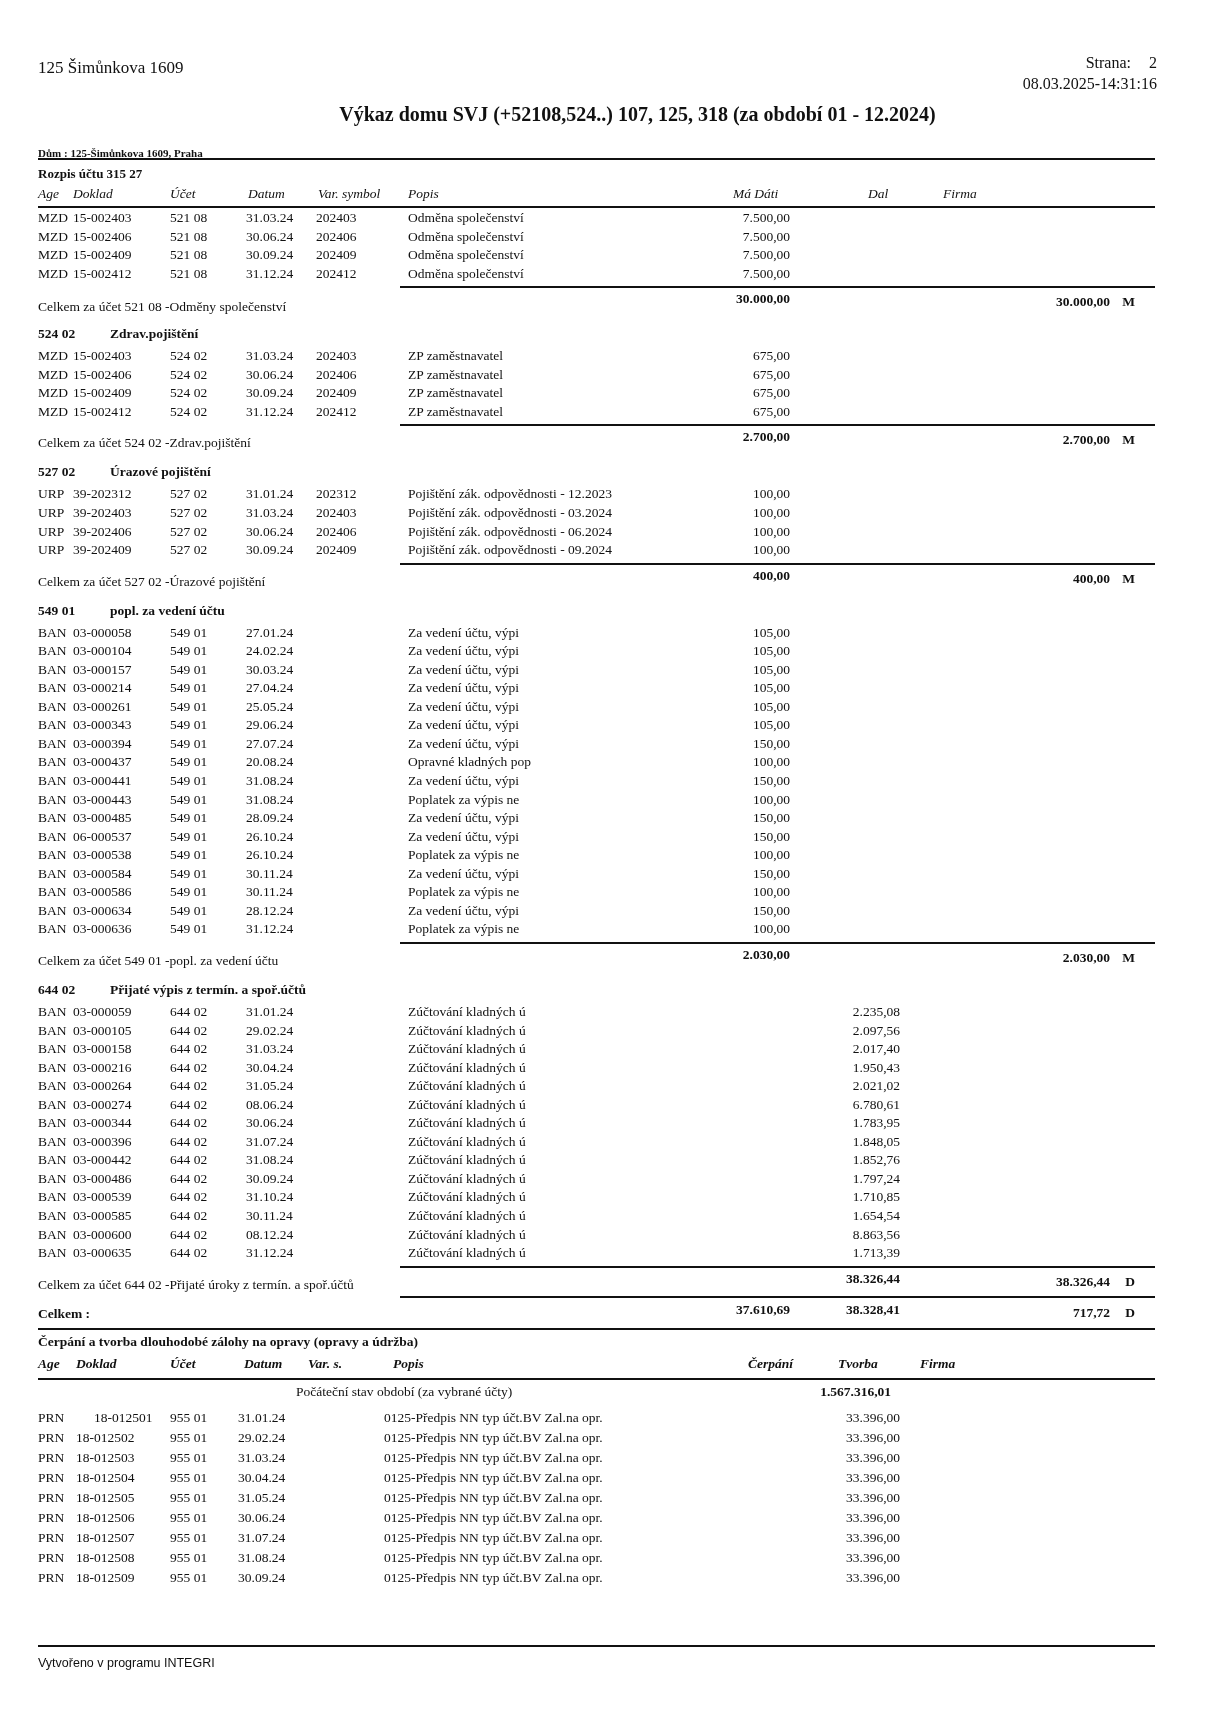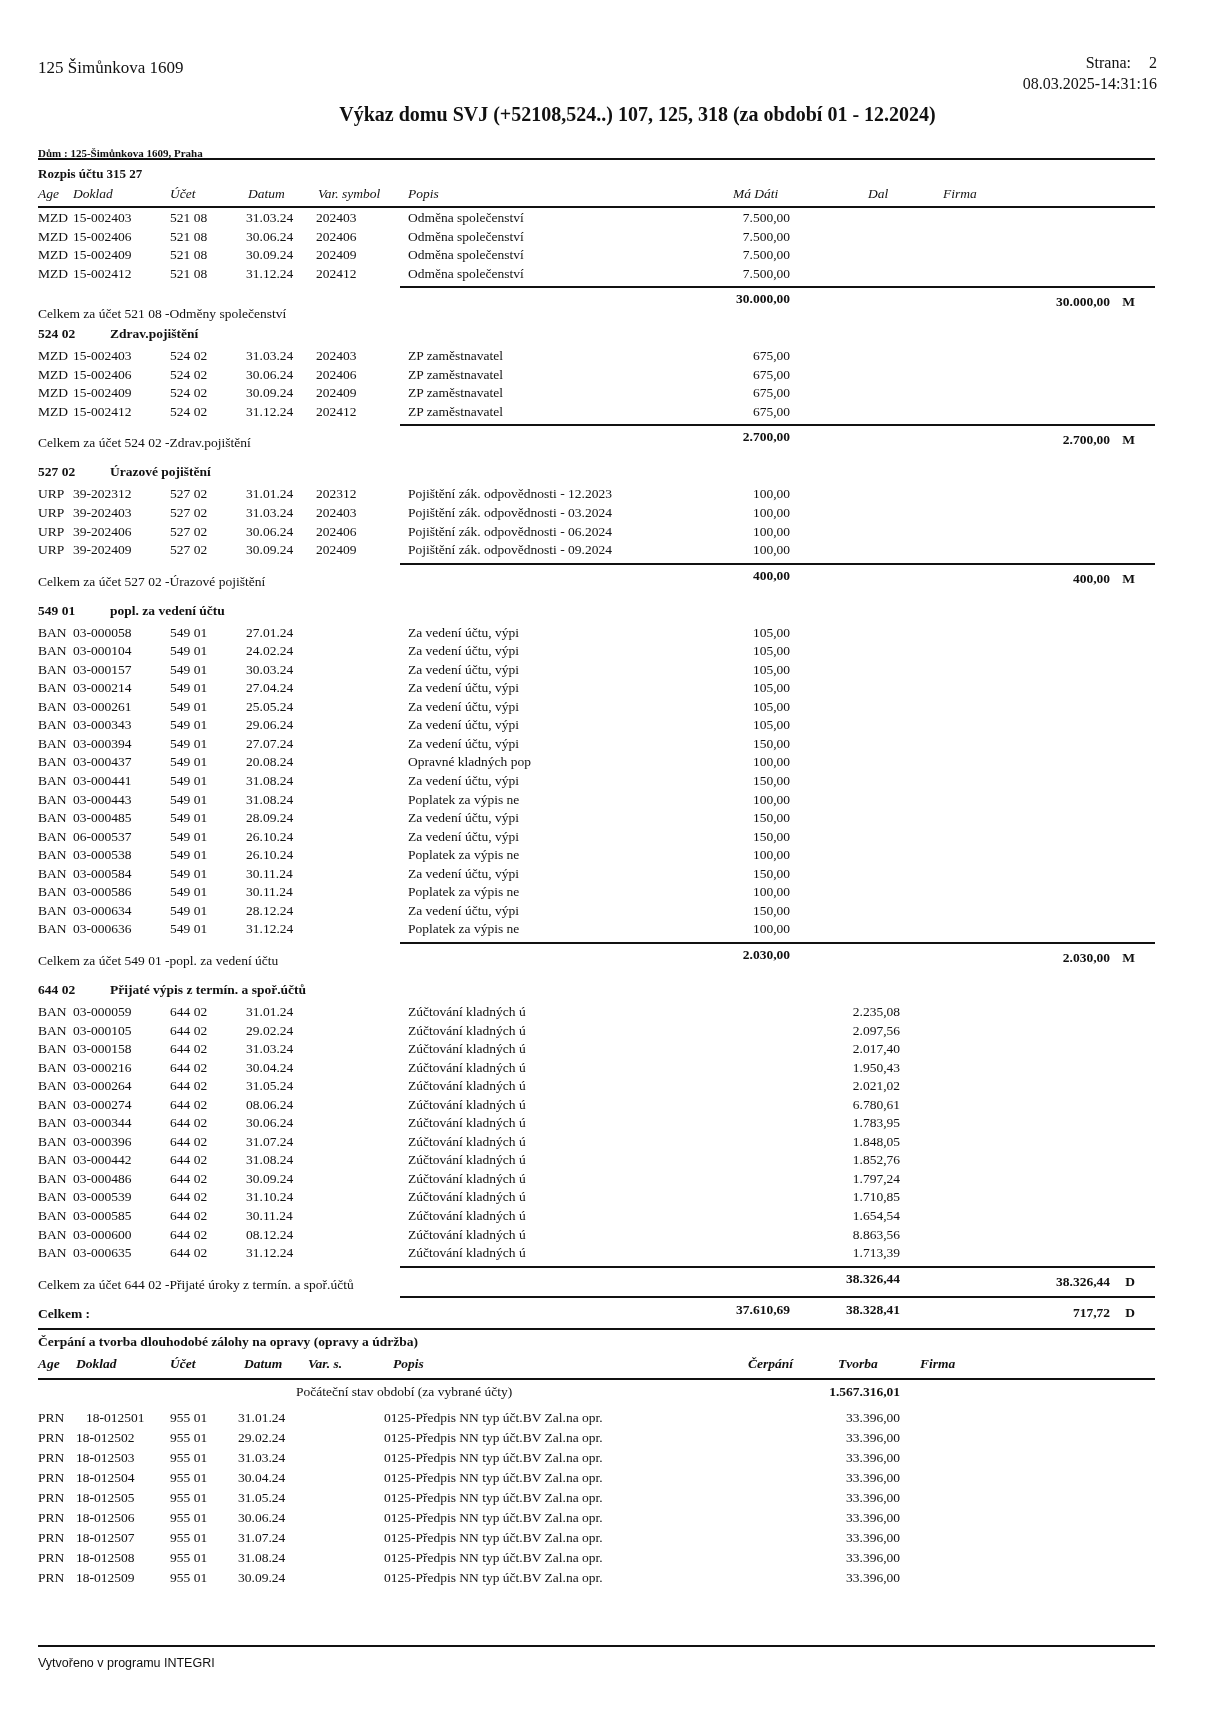--- a/index.html
+++ b/index.html
@@ -96,21 +96,21 @@
       <span class="c-dok">15-002412</span>
       <span class="c-ucet">521 08</span>
       <span class="c-dat">31.12.24</span>
       <span class="c-var">202412</span>
       <span class="c-pop">Odměna společenství</span>
       <span class="num" style="right:365px">7.500,00</span>
       <span class="num" style="right:255px"></span>
     </div>
     <div class="subrule" style="top: 286.2px; left: 400px; width: 755px;"></div>
     <div class="row total-row" style="top:291.20000000000005px;width:1117px">
-      <span style="left:0;top:15px">Celkem za účet 521 08 -Odměny společenství</span>
+      <span style="left:0;top:8px">Celkem za účet 521 08 -Odměny společenství</span>
       <span class="num bold" style="right:365px">30.000,00</span>
       <span class="num bold" style="right:255px"></span>
       <span class="num bold" style="right:45px;top:3px">30.000,00</span>
       <span class="bold" style="right:20px;top:3px">M</span>
     </div>
     <div class="row group-h" style="top:326.20000000000005px;width:1117px">
       <span class="code">524 02</span>
       <span class="name">Zdrav.pojištění</span>
     </div>
     <div class="row" style="top:348.20000000000005px;width:1117px">
@@ -567,25 +567,25 @@
       <span style="left:206px">Datum</span>
       <span style="left:270px">Var. s.</span>
       <span style="left:355px">Popis</span>
       <span style="left:710px">Čerpání</span>
       <span style="left:800px">Tvorba</span>
       <span style="left:882px">Firma</span>
     </div>
     <div class="rule" style="top:1377.6499999999987px"></div>
     <div class="row" style="top:1383.6499999999987px;width:1117px">
       <span style="left:258px">Počáteční stav období (za vybrané účty)</span>
-      <span class="num bold" style="right:255px">1.567.316,01</span>
+      <span class="num bold" style="right:264px">1.567.316,01</span>
     </div>
     <div class="row" style="top:1409.6499999999987px;width:1117px">
       <span style="left:0">PRN</span>
-      <span style="left:48px">18-012501</span>
+      <span style="left:56px">18-012501</span>
       <span style="left:132px">955 01</span>
       <span style="left:200px">31.01.24</span>
       <span style="left:270px"></span>
       <span style="left:346px">0125-Předpis NN typ účt.BV Zal.na opr.</span>
       <span class="num" style="right:365px"></span>
       <span class="num" style="right:255px">33.396,00</span>
     </div>
     <div class="row" style="top:1429.6499999999987px;width:1117px">
       <span style="left:0">PRN</span>
       <span style="left:38px">18-012502</span>

